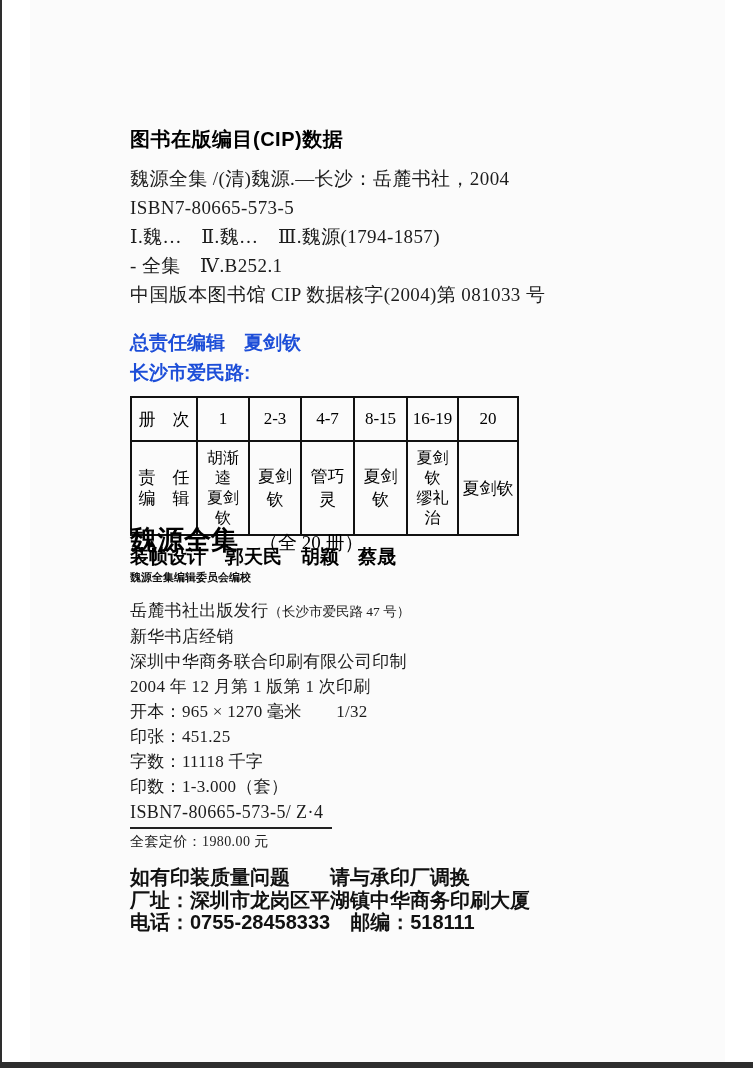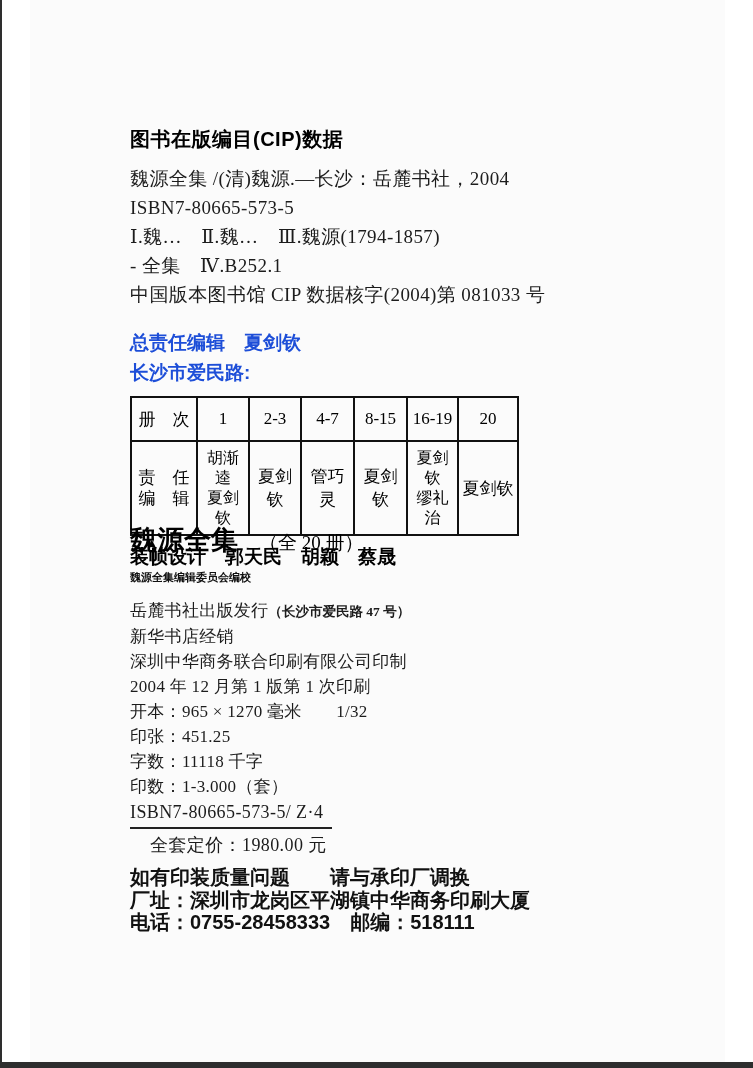--- a/index.html
+++ b/index.html
@@ -67,27 +67,27 @@
   }
   .title-sub{font-size:19px;color:#000;margin-left:21px;}
   .title-editor{
     font-family:"Liberation Sans","DejaVu Sans",sans-serif;
     font-weight:700;font-size:11px;color:#111;margin-top:12px;
   }
 
   
   .publishing{left:130px;top:598px;width:540px;}
   .pub-line{font-size:17px;line-height:25px;letter-spacing:.3px;}
-  .pub-note{font-size:13.5px;letter-spacing:0;font-weight:bold;}
+  .pub-note{font-size:13.5px;letter-spacing:0;}
 
   
   .isbnprice{left:130px;top:802px;width:420px;}
   .isbn-line{font-size:18px;letter-spacing:.4px;}
   .isbn-rule{width:202px;border:none;border-top:2px solid #222;margin:4px 0 4px 0;}
-  .price-line{font-size:18px;letter-spacing:.4px;margin-left:20px;}
+  .price-line{font-size:14px;letter-spacing:.4px;}
 
   
   .footer{left:130px;top:866px;width:460px;}
   .foot-line{
     font-family:"Liberation Sans","DejaVu Sans",sans-serif;
     font-weight:600;font-size:20px;line-height:22.5px;color:#111;
   }
 </style>
 </head>
 <body>

